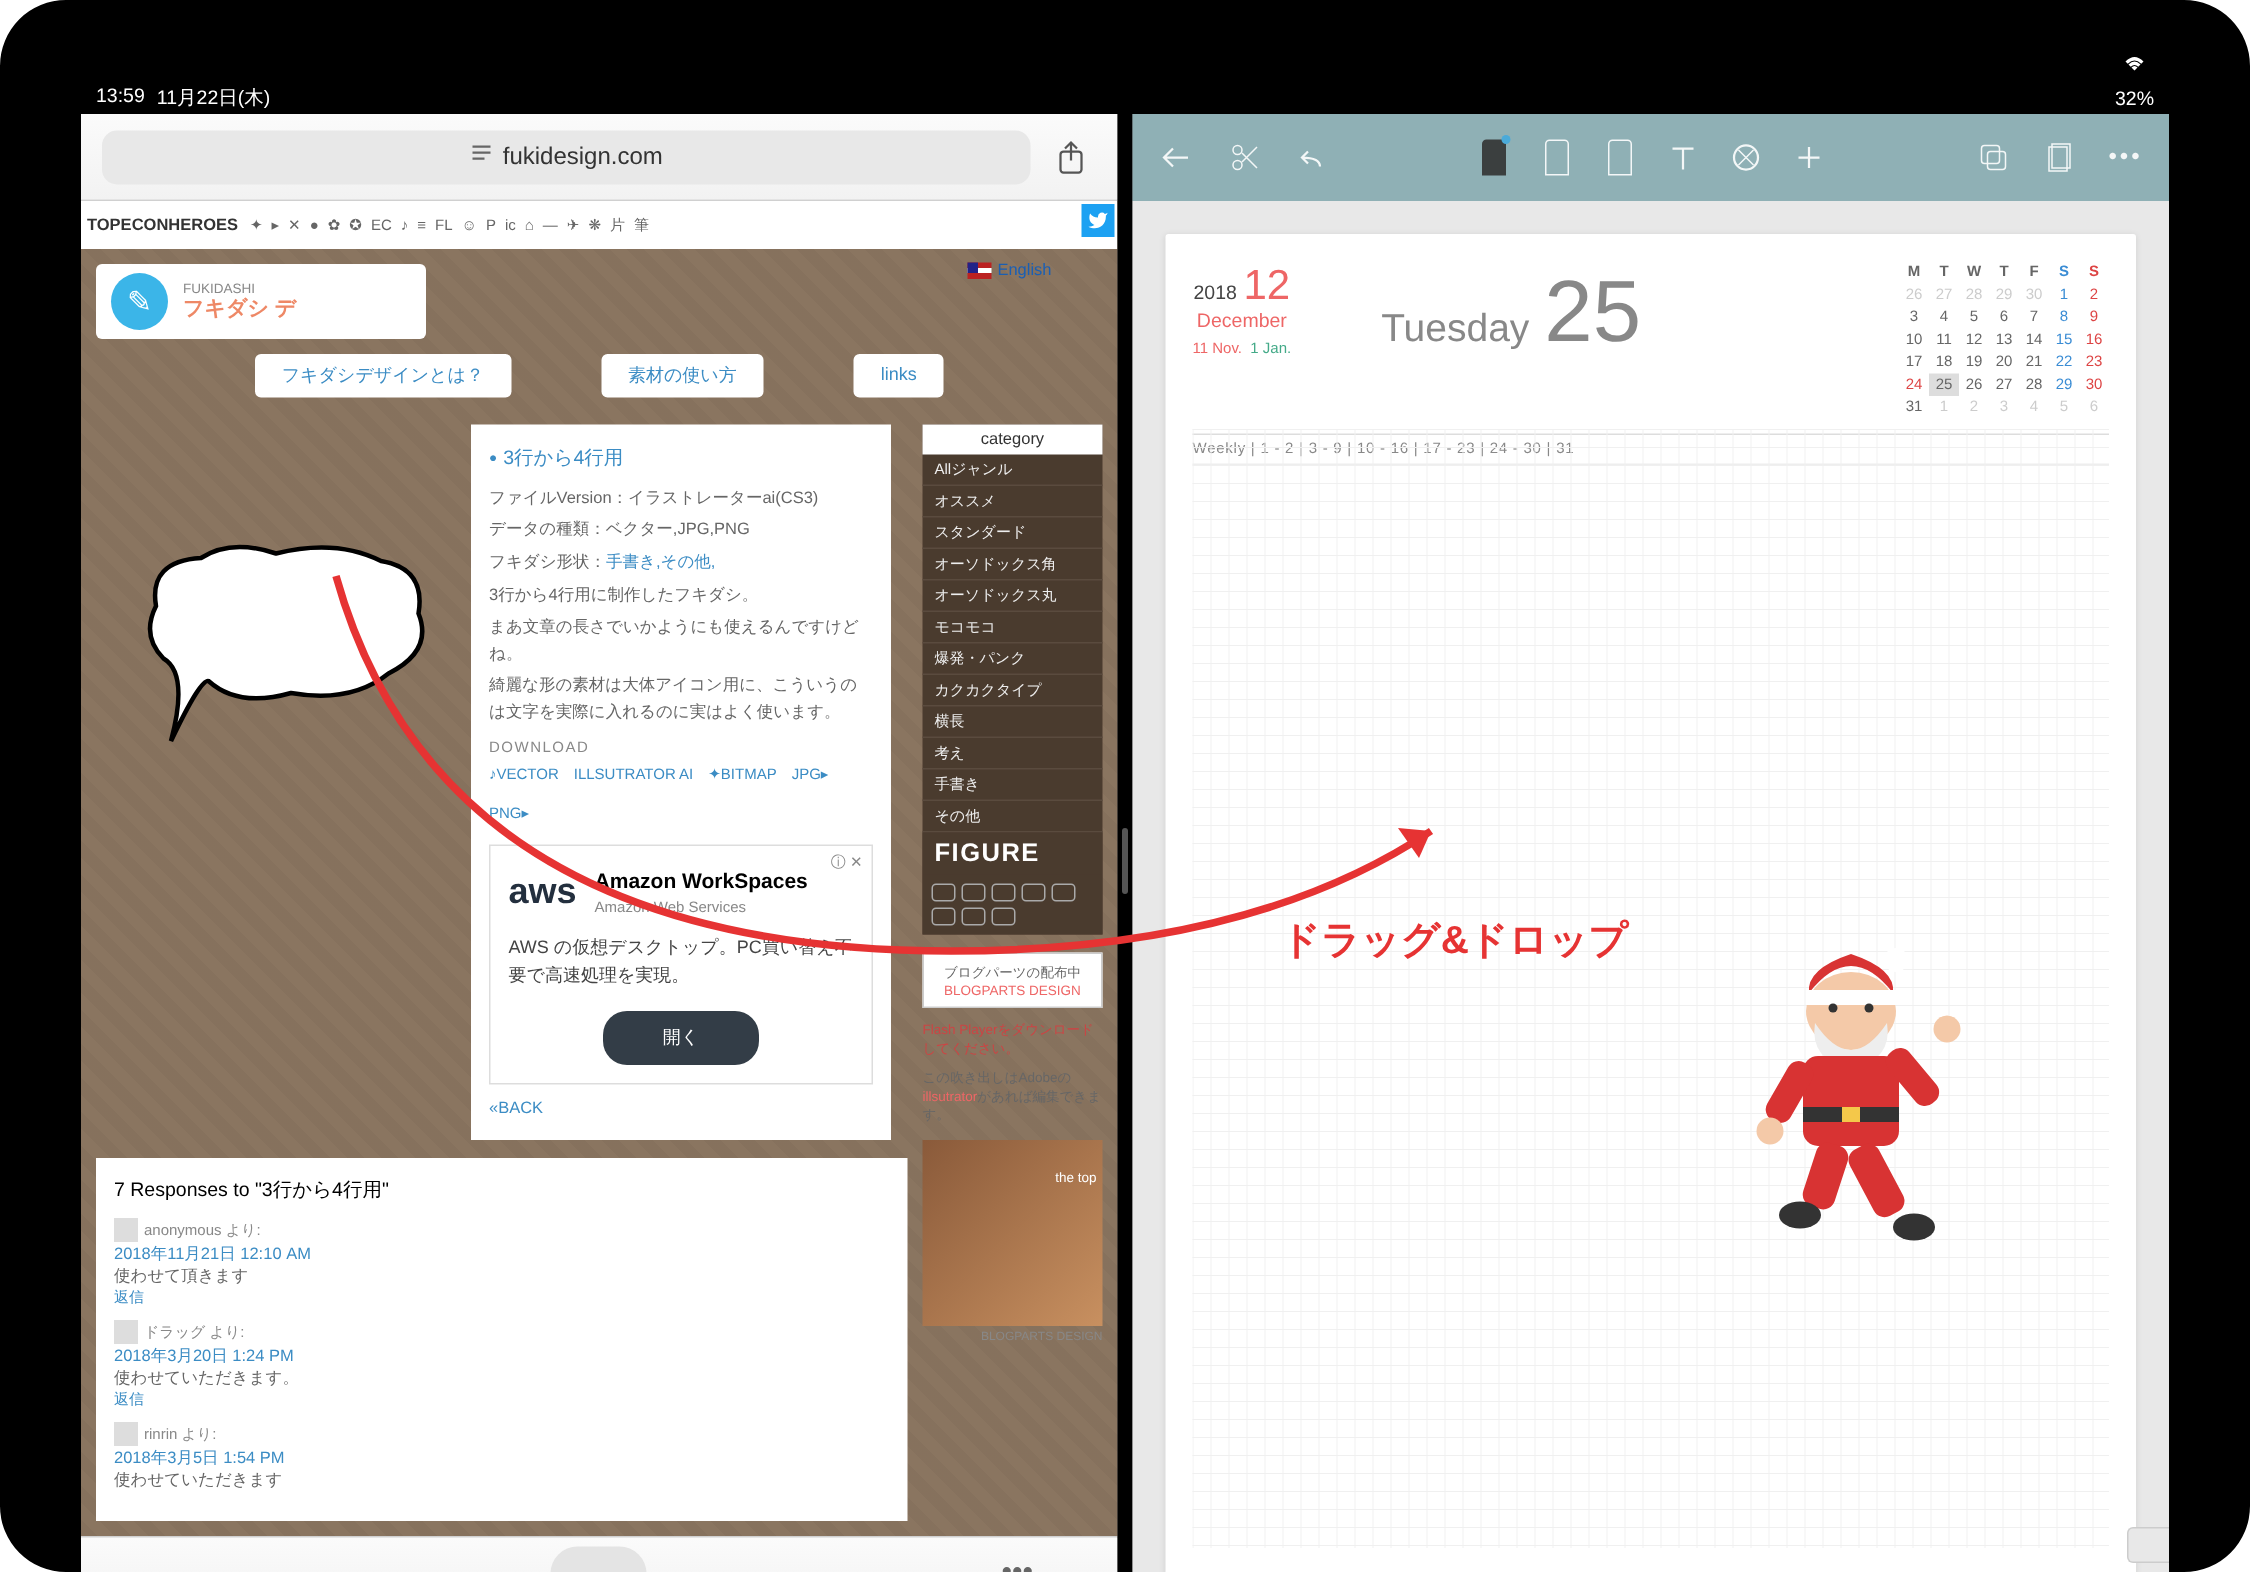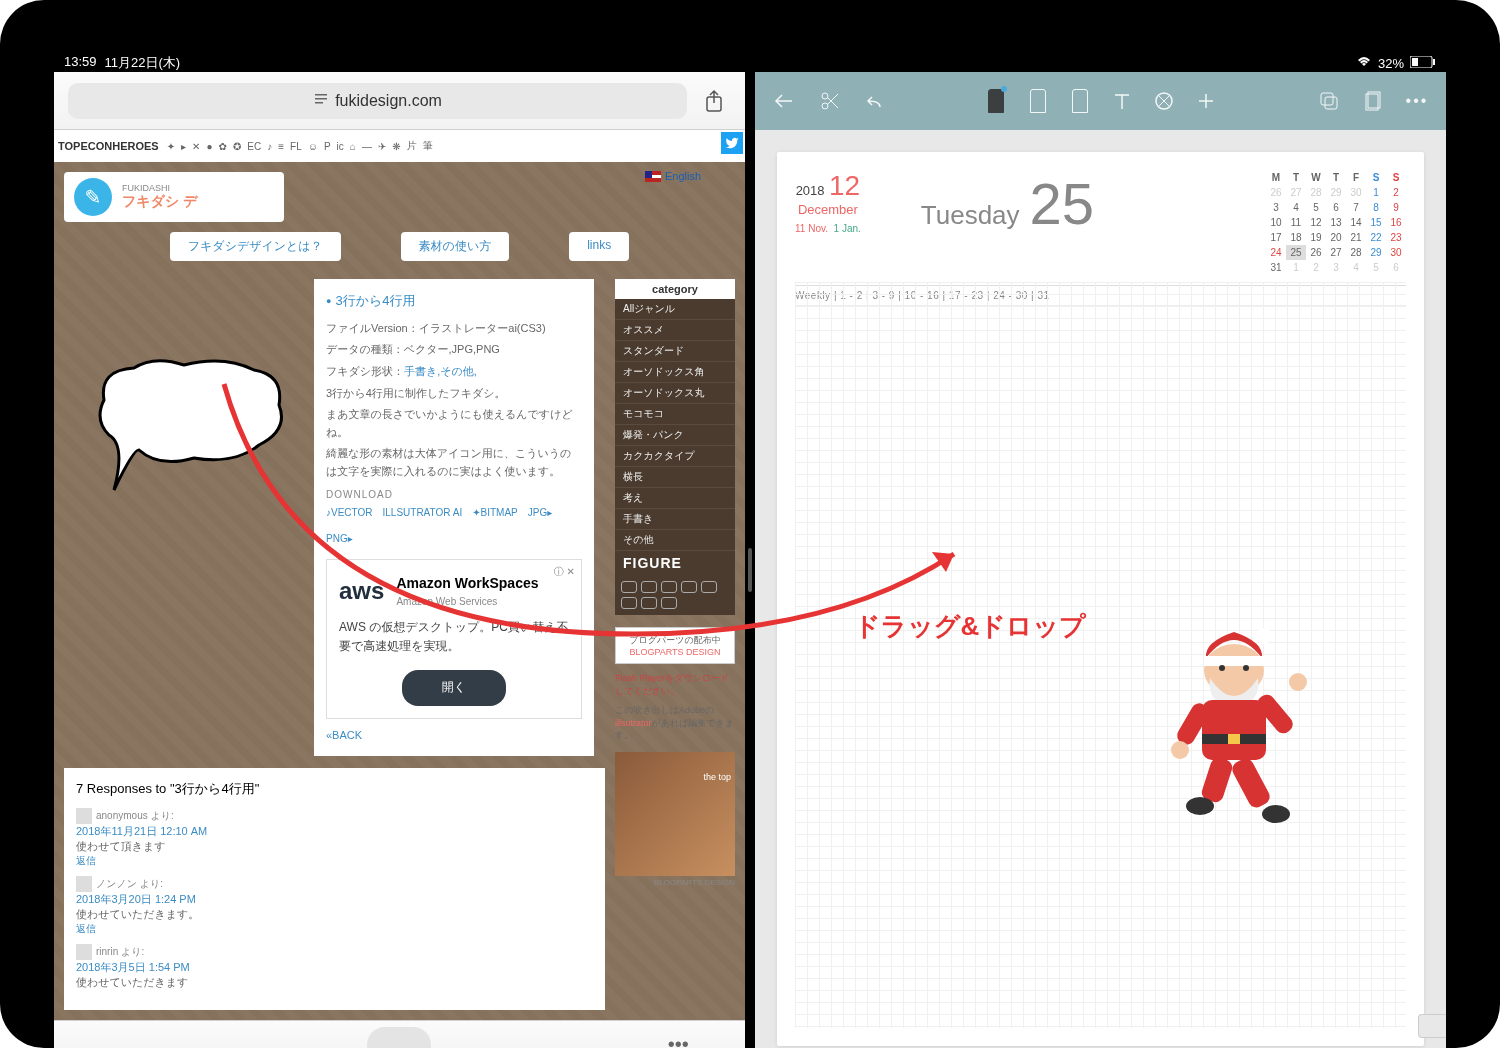--- a/index.html
+++ b/index.html
@@ -5,21 +5,21 @@
 * { margin: 0; padding: 0; box-sizing: border-box; }
 body { font-family: -apple-system, "Hiragino Sans", sans-serif; background: #fff; width: 1500px; height: 1048px; overflow: hidden; position: relative; }
 
 
 .device-frame { position: absolute; top: 0; left: 0; right: 0; bottom: 0; border: 54px solid #000; border-radius: 44px; }
 .screen { position: absolute; top: 54px; left: 54px; right: 54px; bottom: 54px; background: #000; display: flex; flex-direction: column; }
 
 
 .status-bar { height: 22px; background: #000; color: #fff; display: flex; align-items: center; padding: 0 10px; font-size: 13px; justify-content: space-between; }
 .status-left { display: flex; gap: 8px; }
-.status-right { display: flex; gap: 6px; align-items: center; }
+.status-right { display: flex; gap: 6px; align-items: center; flex-direction: column; }
 
 
 .split { flex: 1; display: flex; background: #000; }
 .divider { width: 10px; background: #000; position: relative; }
 .divider::after { content: ''; position: absolute; top: 50%; left: 50%; transform: translate(-50%,-50%); width: 4px; height: 44px; background: #555; border-radius: 2px; }
 
 
 .left-pane { flex: 1; background: #fff; display: flex; flex-direction: column; }
 .safari-top { height: 58px; background: linear-gradient(#fbfbfb,#f2f2f2); display: flex; align-items: center; padding: 0 14px; gap: 10px; border-bottom: 1px solid #d0d0d0; }
 .url-bar { flex: 1; height: 36px; background: #e8e8e8; border-radius: 10px; display: flex; align-items: center; justify-content: center; font-size: 16px; color: #333; gap: 6px; }
@@ -60,23 +60,23 @@
 .ad-row { display: flex; gap: 12px; align-items: center; }
 .aws-logo { font-size: 24px; font-weight: bold; color: #232f3e; }
 .ad-title { font-size: 14px; font-weight: bold; }
 .ad-sub { font-size: 10px; color: #888; }
 .ad-desc { font-size: 12px; margin-top: 8px; color: #444; }
 .ad-btn { background: #333d47; color: #fff; padding: 8px 40px; border-radius: 16px; font-size: 12px; margin: 14px auto 0; width: fit-content; }
 .back-link { text-align: left; color: #3b8cc4; font-size: 11px; margin-top: 8px; }
 
 .sidebar { width: 120px; }
 .side-box { background: #4a3b2e; color: #eee; font-size: 10px; margin-bottom: 12px; }
-.side-title { background: #fff; color: #333; text-align: center; padding: 4px; font-size: 11px; font-weight: bold; }
+.side-title { background: #fff; color: #333; text-align: center; padding: 4px; font-size: 11px; font-weight: normal; }
 .side-item { padding: 3px 8px; border-bottom: 1px solid #5a4b3e; }
-.figure-title { background: #4a3b2e; color: #fff; padding: 4px 8px; font-size: 14px; font-weight: bold; letter-spacing: 1px; }
+.figure-title { background: #4a3b2e; color: #fff; padding: 4px 8px; font-size: 17px; font-weight: bold; letter-spacing: 1px; }
 .figure-icons { background: #4a3b2e; padding: 6px; display: flex; flex-wrap: wrap; gap: 4px; }
 .fig-ic { width: 16px; height: 12px; border: 1px solid #aaa; border-radius: 3px; }
 .blogparts { background: #fff; border: 1px solid #ccc; padding: 6px; font-size: 9px; text-align: center; color: #666; }
 .blogparts .bp-link { color: #e66; }
 .flash-text { font-size: 9px; color: #c44; margin-top: 8px; }
 .adobe-text { font-size: 9px; color: #666; margin-top: 6px; line-height: 1.4; }
 .side-img { width: 120px; height: 124px; background: linear-gradient(135deg,#8a5a3a,#c89060); margin-top: 10px; position: relative; }
 .side-img .top-label { position: absolute; right: 4px; top: 20px; font-size: 9px; color: #fff; }
 .bp-design { font-size: 8px; color: #888; text-align: right; margin-top: 2px; }
 
@@ -284,21 +284,21 @@
                       <span class="avatar-sq"></span>
                       <span>anonymous より:</span>
                     </div>
                   <span class="comment-date">2018年11月21日 12:10 AM</span>
                   <div class="comment-body">使わせて頂きます</div>
                   <span class="reply">返信</span>
                 </div>
                 <div class="comment">
                   <div class="comment-meta">
                       <span class="avatar-sq"></span>
-                      <span>ノンノン より:</span>
+                      <span>ドラッグ より:</span>
                     </div>
                   <span class="comment-date">2018年3月20日 1:24 PM</span>
                   <div class="comment-body">使わせていただきます。</div>
                   <span class="reply">返信</span>
                 </div>
                 <div class="comment">
                   <div class="comment-meta">
                       <span class="avatar-sq"></span>
                       <span>rinrin より:</span>
                     </div>

